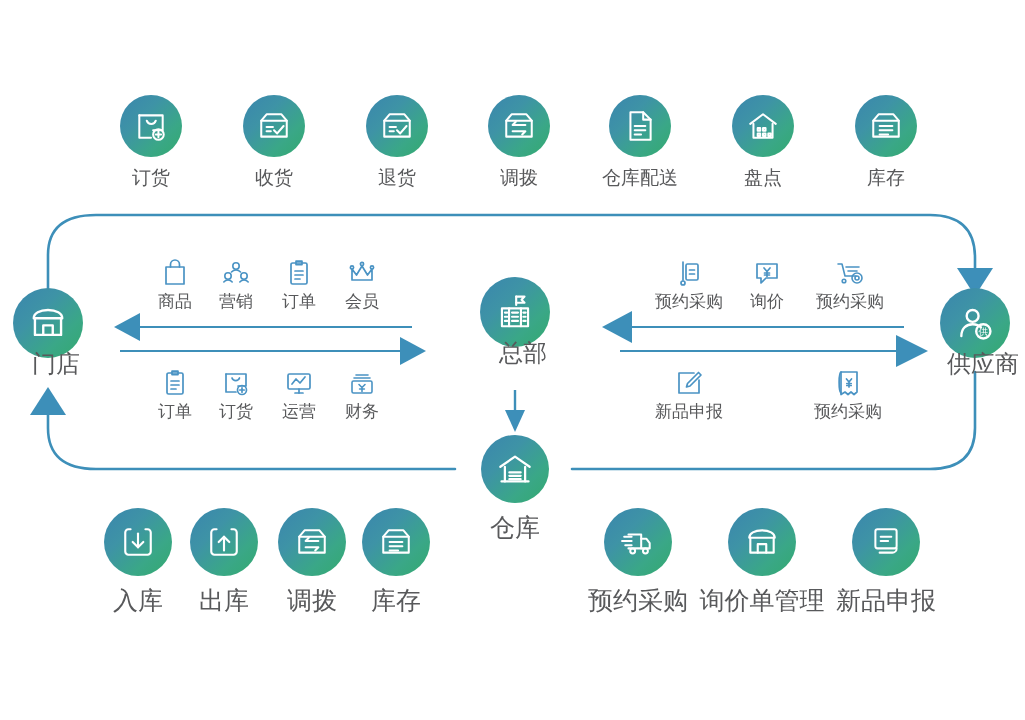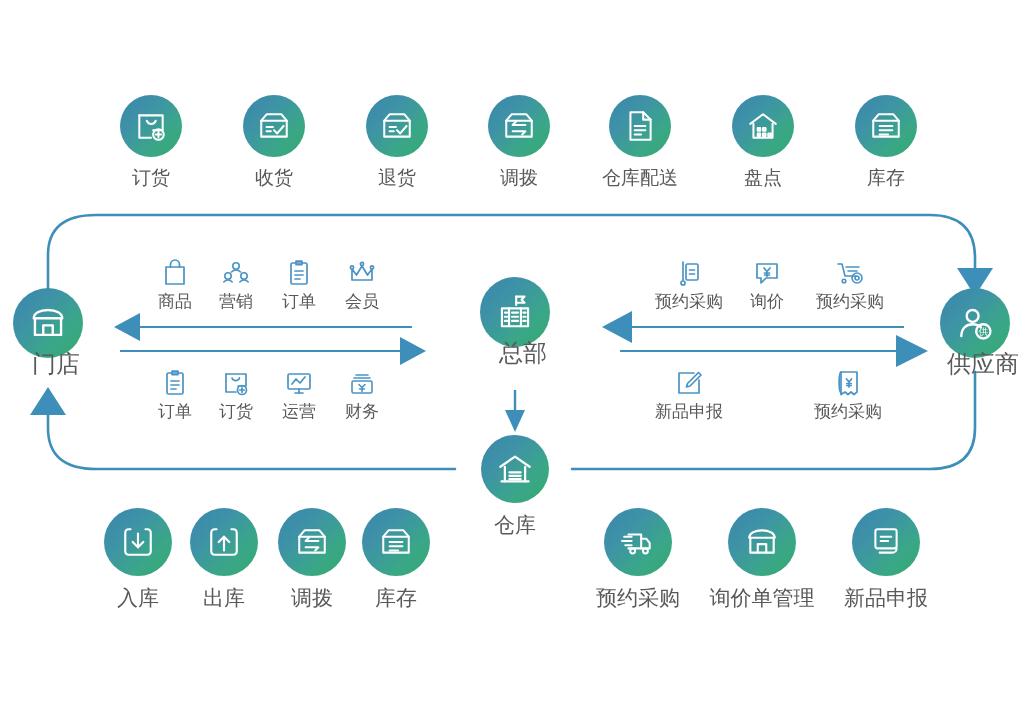--- a/index.html
+++ b/index.html
@@ -23,21 +23,21 @@
   .node .bubble svg{display:block;}
   .node .cap{
     position:absolute;left:50%;transform:translateX(-50%);
     white-space:nowrap;text-align:center;color:#58595b;
   }
 
   
   .n-sm .bubble{width:62px;height:62px;}
   .n-sm .cap{top:70px;font-size:19px;}
   .n-md .bubble{width:68px;height:68px;}
-  .n-md .cap{top:76px;font-size:21px;}
+  .n-md .cap{top:76px;font-size:25px;}
   .n-lg .bubble{width:70px;height:70px;}
   .n-lg .cap{top:60px;font-size:24px;margin-left:8px;}
 
   
   .item{position:absolute;width:0;height:0;}
   .item .ico{
     position:absolute;left:50%;top:0;transform:translateX(-50%);
     width:30px;height:30px;display:block;
   }
   .item .lbl{

